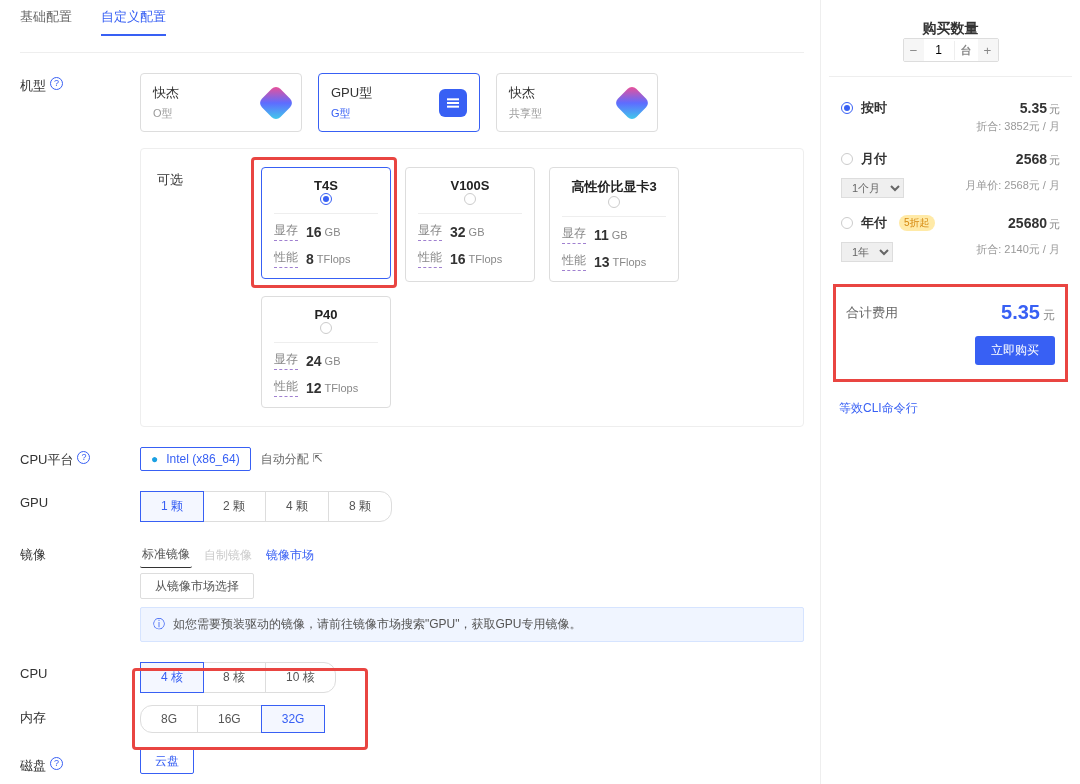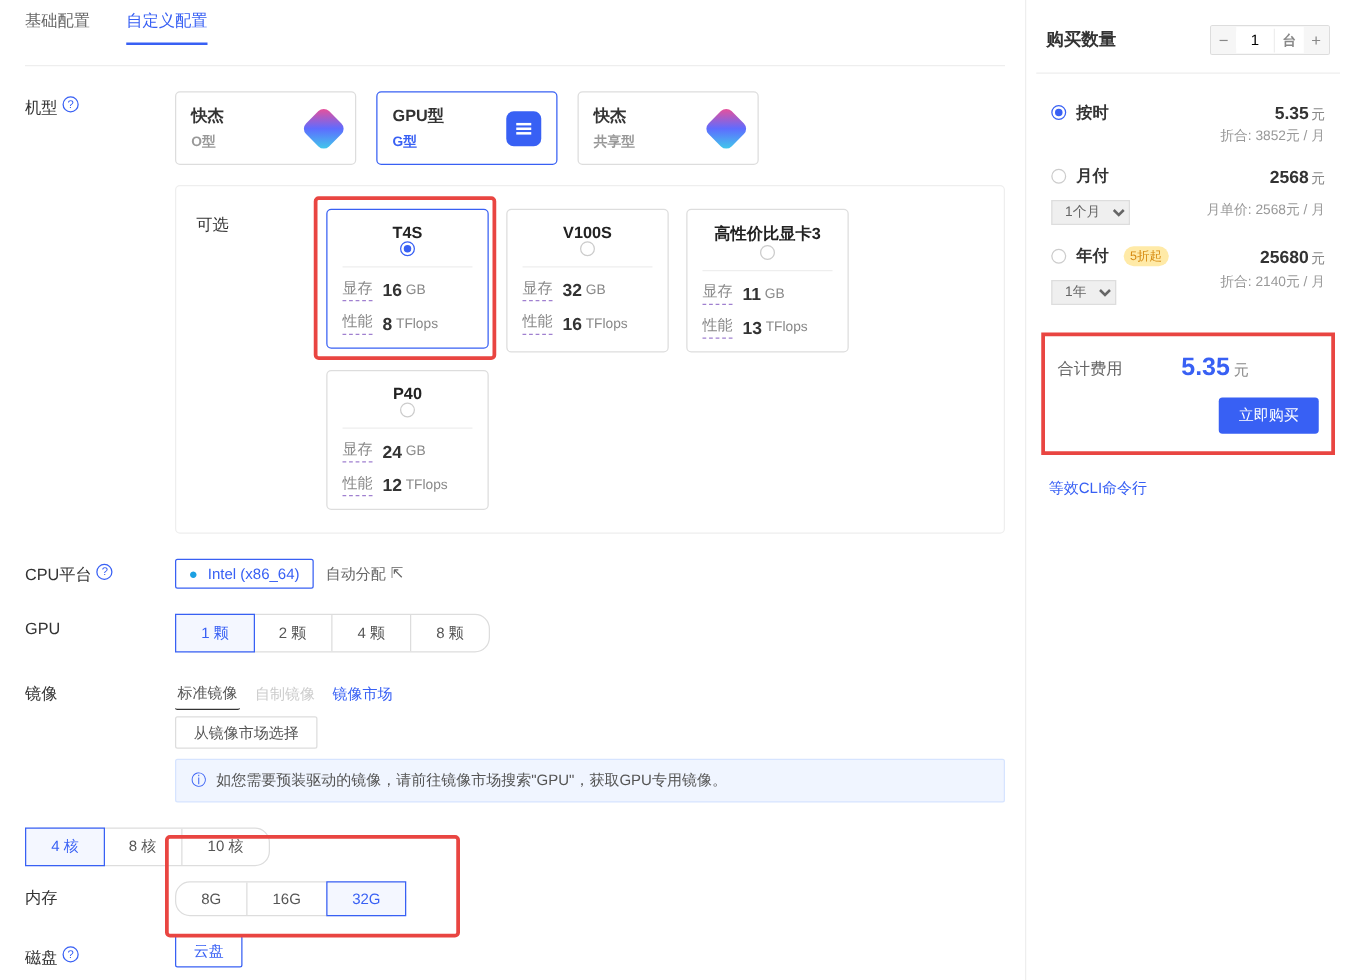--- a/index.html
+++ b/index.html
@@ -12,21 +12,21 @@
     .tab { padding: 8px 0; color: #333; cursor: pointer; }
     .tab.active { color: #3860f4; border-bottom: 2px solid #3860f4; font-weight: 500; }
     .tab.inactive { color: #666; }
 
     .row { display: flex; margin-top: 20px; }
     .row-label { width: 120px; color: #333; font-size: 13px; padding-top: 4px; display: flex; align-items: flex-start; gap: 4px; }
     .row-body { flex: 1; }
     .help-icon { width: 13px; height: 13px; border: 1px solid #3860f4; border-radius: 50%; color: #3860f4; display: inline-flex; align-items: center; justify-content: center; font-size: 9px; line-height: 1; }
 
     .type-cards { display: flex; gap: 16px; }
-    .type-card { width: 145px; border: 1px solid #ddd; border-radius: 4px; padding: 10px 12px; display: flex; justify-content: space-between; align-items: center; cursor: pointer; font-weight: bold; }
+    .type-card { width: 162px; border: 1px solid #ddd; border-radius: 4px; padding: 10px 12px; display: flex; justify-content: space-between; align-items: center; cursor: pointer; }
     .type-card.active { border-color: #3860f4; }
     .type-card .title { font-size: 13px; color: #333; }
     .type-card .sub { font-size: 11px; color: #999; margin-top: 4px; }
     .type-card.active .sub { color: #3860f4; }
     .type-card .gradient-icon { width: 26px; height: 26px; background: linear-gradient(135deg, #fc4c8b 0%, #5e6cff 50%, #3dd6e8 100%); border-radius: 6px; transform: rotate(45deg); }
     .type-card .bars-icon { width: 28px; height: 28px; background: #3860f4; border-radius: 6px; display: flex; align-items: center; justify-content: center; color: #fff; }
     .bars-icon svg { width: 16px; height: 16px; }
 
     .gpu-row { display: flex; margin-top: 16px; border: 1px solid #eee; border-radius: 4px; padding: 18px 16px; }
     .gpu-label { width: 104px; color: #333; padding-top: 4px; }
@@ -58,41 +58,41 @@
     .seg:last-child { border-right: none; }
     .seg.active { color: #3860f4; background: #f4f7ff; border: 1px solid #3860f4; margin: -1px; }
 
     .info-banner { background: #f0f5ff; border: 1px solid #d6e4ff; padding: 8px 12px; font-size: 12px; color: #555; border-radius: 2px; margin-top: 12px; display: flex; align-items: center; gap: 8px; }
     .info-banner .info-icon { color: #3860f4; }
 
     .disk-header { display: flex; gap: 140px; color: #666; font-size: 12px; margin-top: 16px; padding-left: 2px; }
     .snap-yellow { color: #f5a623; border-color: #f5d589; background: #fffbe6; font-size: 11px; padding: 2px 6px; border-radius: 10px; }
 
     
-    .buy-qty { display: flex; justify-content: space-between; align-items: center; font-size: 14px; font-weight: 600; margin: 0 8px 12px; }
+    .buy-qty { display: flex; justify-content: space-between; align-items: center; font-size: 14px; font-weight: 600; margin: 0 8px 12px; flex-direction: column; }
     .qty-ctrl { display: flex; align-items: center; border: 1px solid #ddd; border-radius: 2px; }
     .qty-ctrl button { width: 20px; height: 22px; border: none; background: #f6f6f6; cursor: pointer; color: #888; }
     .qty-ctrl .num { width: 30px; text-align: center; font-size: 12px; border: none; }
     .qty-ctrl .unit { padding: 2px 6px; color: #888; font-size: 11px; border-left: 1px solid #eee; }
     .divider { border-top: 1px solid #eee; margin: 14px 0; }
 
     .pay-opt { padding: 8px; margin: 0 4px; }
     .pay-opt .top { display: flex; justify-content: space-between; align-items: center; }
     .pay-opt .radio { display: flex; align-items: center; gap: 8px; font-size: 13px; }
     .pay-opt .radio .r { width: 12px; height: 12px; border: 1px solid #ccc; border-radius: 50%; }
     .pay-opt.selected .radio .r { border-color: #3860f4; }
     .pay-opt.selected .radio .r::after { content: ""; display: block; width: 6px; height: 6px; background: #3860f4; border-radius: 50%; margin: 2px; }
     .pay-opt .price { font-size: 14px; font-weight: 600; }
     .pay-opt .price .cur { font-size: 11px; color: #888; font-weight: 400; margin-left: 2px; }
     .pay-opt .sub { text-align: right; font-size: 11px; color: #999; margin-top: 2px; }
     .pay-opt select { margin-top: 6px; border: 1px solid #ddd; padding: 2px 6px; font-size: 11px; color: #666; }
     .discount-tag { background: #ffeaa7; color: #d68910; font-size: 10px; padding: 1px 5px; border-radius: 8px; margin-left: 4px; }
 
     .total-box { border: 3px solid #e94541; padding: 14px 10px; margin: 14px 4px 0; }
-    .total-row { display: flex; align-items: center; gap: 47px; }
+    .total-row { display: flex; justify-content: space-between; align-items: center; gap: 47px; }
     .total-lbl { color: #666; font-size: 13px; }
     .total-val { color: #3860f4; font-size: 20px; font-weight: 600; }
     .total-val .cur { font-size: 12px; color: #888; font-weight: 400; margin-left: 3px; }
     .buy-btn { background: #3860f4; color: #fff; border: none; padding: 6px 16px; border-radius: 3px; float: right; margin-top: 12px; font-size: 12px; cursor: pointer; }
 
     .cli-link { color: #3860f4; font-size: 12px; margin: 18px 10px; display: block; }
   </style>
 </head>
 <body>
 
@@ -257,20 +257,21 @@
         <div class="info-banner">
             <span class="info-icon">ⓘ</span>
             <span>如您需要预装驱动的镜像，请前往镜像市场搜索"GPU"，获取GPU专用镜像。</span>
           </div>
       </div>
     </div>
 
     <div style="position:relative;">
       <div class="highlight-red fit" style="top:6px;left:112px;width:236px;height:82px;"></div>
       <div class="row">
+        <div class="row-label">CPU</div>
         <div class="row-body"><div class="seg-group">
           <div class="seg active">4 核</div>
           <div class="seg">8 核</div>
           <div class="seg">10 核</div>
         </div></div>
       </div>
       <div class="row" style="margin-top:12px;">
         <div class="row-label">内存</div>
         <div class="row-body"><div class="seg-group">
           <div class="seg">8G</div>
@@ -336,21 +337,21 @@
 
     <div class="pay-opt">
       <div class="top">
         <span class="radio">
             <span class="r"></span>
             <b>年付</b>
             <span class="discount-tag">5折起</span>
           </span>
         <span class="price"><span>25680</span><span class="cur">元</span></span>
       </div>
-      <div style="display:flex;justify-content:space-between;align-items:flex-start;margin-top:4px;">
+      <div style="display:flex;justify-content:space-between;align-items:center;margin-top:4px;">
         <select><option>1年</option></select>
         <span class="sub" style="margin:0;">折合: 2140元 / 月</span>
       </div>
     </div>
 
     <div class="total-box">
       <div class="total-row">
         <span class="total-lbl">合计费用</span>
         <span class="total-val"><span>5.35</span><span class="cur">元</span></span>
       </div>

